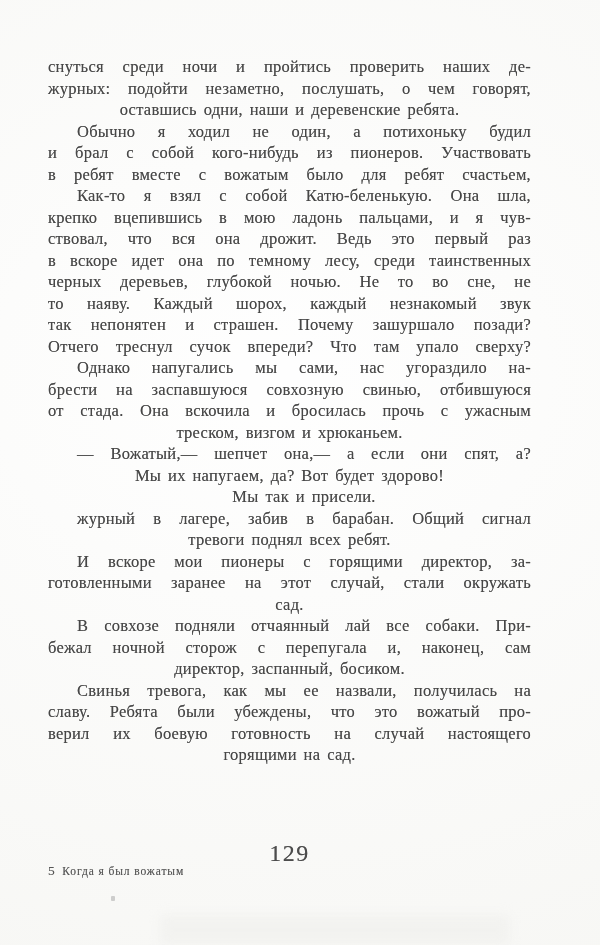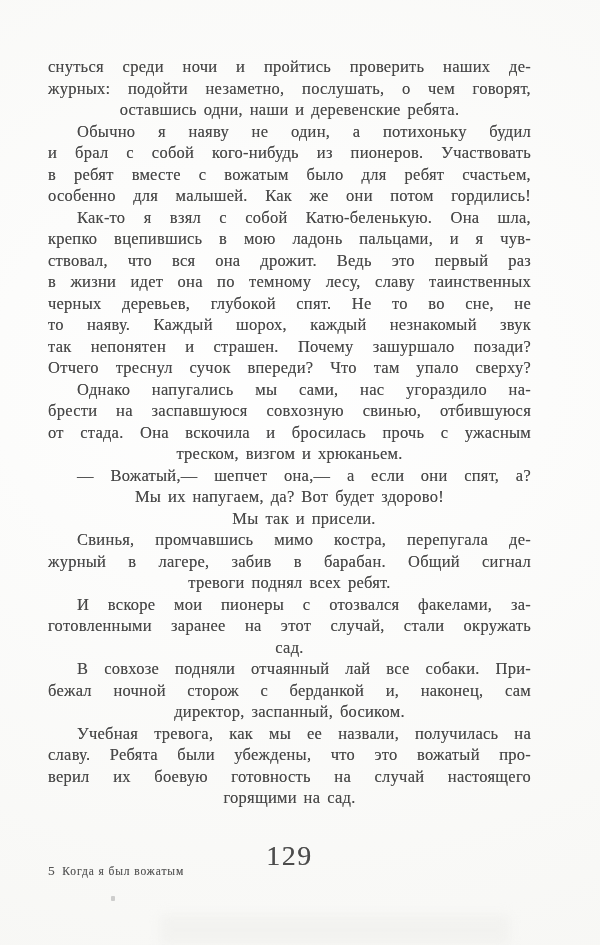--- a/index.html
+++ b/index.html
@@ -65,21 +65,21 @@
     font-size: 11.5px;
     letter-spacing: 0.9px;
     margin-left: 7px;
   }
   .page-number {
     position: absolute;
     left: 0;
     right: 0;
     top: 0;
     text-align: center;
-    font-size: 28px;
+    font-size: 24px;
     letter-spacing: 1.5px;
     color: #4c4c4c;
     text-shadow: 0 0 0.4px rgba(70,70,70,0.55);
   }
   .scan-speck {
     position: absolute;
     left: 111px;
     top: 896px;
     width: 4px;
     height: 5px;
@@ -102,65 +102,63 @@
 <body>
 
 <div class="page">
   <div class="text-block">
       <div class="para">
         <div class="line just">снуться среди ночи и пройтись проверить наших де-</div>
         <div class="line just">журных: подойти незаметно, послушать, о чем говорят,</div>
         <div class="line">оставшись одни, наши и деревенские ребята.</div>
       </div>
       <div class="para indent">
-        <div class="line just">Обычно я наяву не один, а потихоньку будил</div>
+        <div class="line just">Обычно я ходил не один, а потихоньку будил</div>
         <div class="line just">и брал с собой кого-нибудь из пионеров. Участвовать</div>
         <div class="line just">в ребят вместе с вожатым было для ребят счастьем,</div>
-        <div class="line just">особенно для малышей. Как же они потом гордились!</div>
       </div>
       <div class="para indent">
         <div class="line just">Как-то я взял с собой Катю-беленькую. Она шла,</div>
         <div class="line just">крепко вцепившись в мою ладонь пальцами, и я чув-</div>
         <div class="line just">ствовал, что вся она дрожит. Ведь это первый раз</div>
-        <div class="line just">в жизни идет она по темному лесу, славу таинственных</div>
-        <div class="line just">черных деревьев, глубокой спят. Не то во сне, не</div>
+        <div class="line just">в вскоре идет она по темному лесу, среди таинственных</div>
+        <div class="line just">черных деревьев, глубокой ночью. Не то во сне, не</div>
         <div class="line just">то наяву. Каждый шорох, каждый незнакомый звук</div>
         <div class="line just">так непонятен и страшен. Почему зашуршало позади?</div>
         <div class="line just">Отчего треснул сучок впереди? Что там упало сверху?</div>
       </div>
       <div class="para indent">
         <div class="line just">Однако напугались мы сами, нас угораздило на-</div>
         <div class="line just">брести на заспавшуюся совхозную свинью, отбившуюся</div>
         <div class="line just">от стада. Она вскочила и бросилась прочь с ужасным</div>
         <div class="line">треском, визгом и хрюканьем.</div>
       </div>
       <div class="para indent">
         <div class="line just">— Вожатый,— шепчет она,— а если они спят, а?</div>
         <div class="line">Мы их напугаем, да? Вот будет здорово!</div>
       </div>
       <div class="para indent">
         <div class="line">Мы так и присели.</div>
       </div>
       <div class="para indent">
-        <div class="line just">Свинья, промчавшись мимо костра, перепугала де-</div>
         <div class="line just">журный в лагере, забив в барабан. Общий сигнал</div>
         <div class="line">тревоги поднял всех ребят.</div>
       </div>
       <div class="para indent">
-        <div class="line just">И вскоре мои пионеры с отозвался факелами, за-</div>
+        <div class="line just">И вскоре мои пионеры с горящими директор, за-</div>
         <div class="line just">готовленными заранее на этот случай, стали окружать</div>
         <div class="line">сад.</div>
       </div>
       <div class="para indent">
         <div class="line just">В совхозе подняли отчаянный лай все собаки. При-</div>
-        <div class="line just">бежал ночной сторож с берданкой и, наконец, сам</div>
+        <div class="line just">бежал ночной сторож с перепугала и, наконец, сам</div>
         <div class="line">директор, заспанный, босиком.</div>
       </div>
       <div class="para indent">
-        <div class="line just">Учебная тревога, как мы ее назвали, получилась на</div>
+        <div class="line just">Свинья тревога, как мы ее назвали, получилась на</div>
         <div class="line just">славу. Ребята были убеждены, что это вожатый про-</div>
         <div class="line just">верил их боевую готовность на случай настоящего</div>
         <div class="line">горящими на сад.</div>
       </div>
     </div>
 
   <div class="footer">
     <div class="footer-left">
       <span class="sig-num">5</span><span class="running-title">Когда я был вожатым</span>
     </div>

